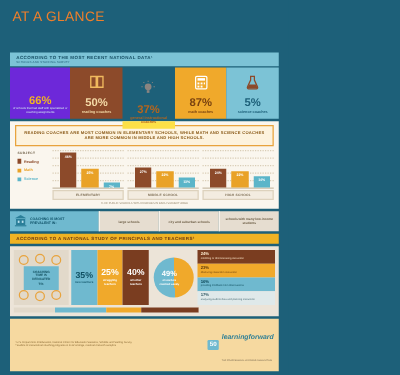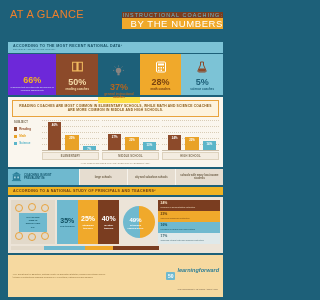--- a/index.html
+++ b/index.html
@@ -135,24 +135,20 @@
   .footbar { display:flex; align-items:center; justify-content:space-between;
              padding:3px 9px 0 9px; }
 </style>
 </head>
 <body>
 
 <div class="page">
 
   <div class="header">
     <div class="glance">AT A GLANCE</div>
-    <div class="subhead">
-      <div class="l1">INSTRUCTIONAL COACHING:</div>
-      <div class="l2">BY THE NUMBERS</div>
-    </div>
   </div>
 
   <div class="banner">
     <div>ACCORDING TO THE MOST RECENT NATIONAL DATA¹</div>
     <div class="sub">SCHOOLS AND STAFFING SURVEY</div>
   </div>
 
   <div class="stats">
 
     <div class="stat s1">
@@ -192,21 +188,21 @@
             <rect x="6" y="5" width="12" height="4" fill="#fff"></rect>
             <g fill="#fff">
               <rect x="6" y="12" width="3" height="3"></rect>
               <rect x="11" y="12" width="3" height="3"></rect>
               <rect x="16" y="12" width="2" height="3"></rect>
               <rect x="6" y="17" width="3" height="3"></rect>
               <rect x="11" y="17" width="3" height="3"></rect>
             </g>
           </svg>
       </span>
-      <div class="big">28%</div>
+      <div class="big">87%</div>
       <div class="sml">math coaches</div>
     </div>
 
     <div class="stat s5">
       <span class="ico">
         <svg width="12" height="12" viewBox="0 0 24 24">
             <path d="M9 2h6v6l5 11a2 2 0 0 1-1.8 3H5.8A2 2 0 0 1 4 19L9 8z" fill="none" stroke="#8c4a2a" stroke-width="2"></path>
             <path d="M6.5 15h11l2 4a1.5 1.5 0 0 1-1.4 2H5.9A1.5 1.5 0 0 1 4.5 19z" fill="#8c4a2a"></path>
           </svg>
       </span>

